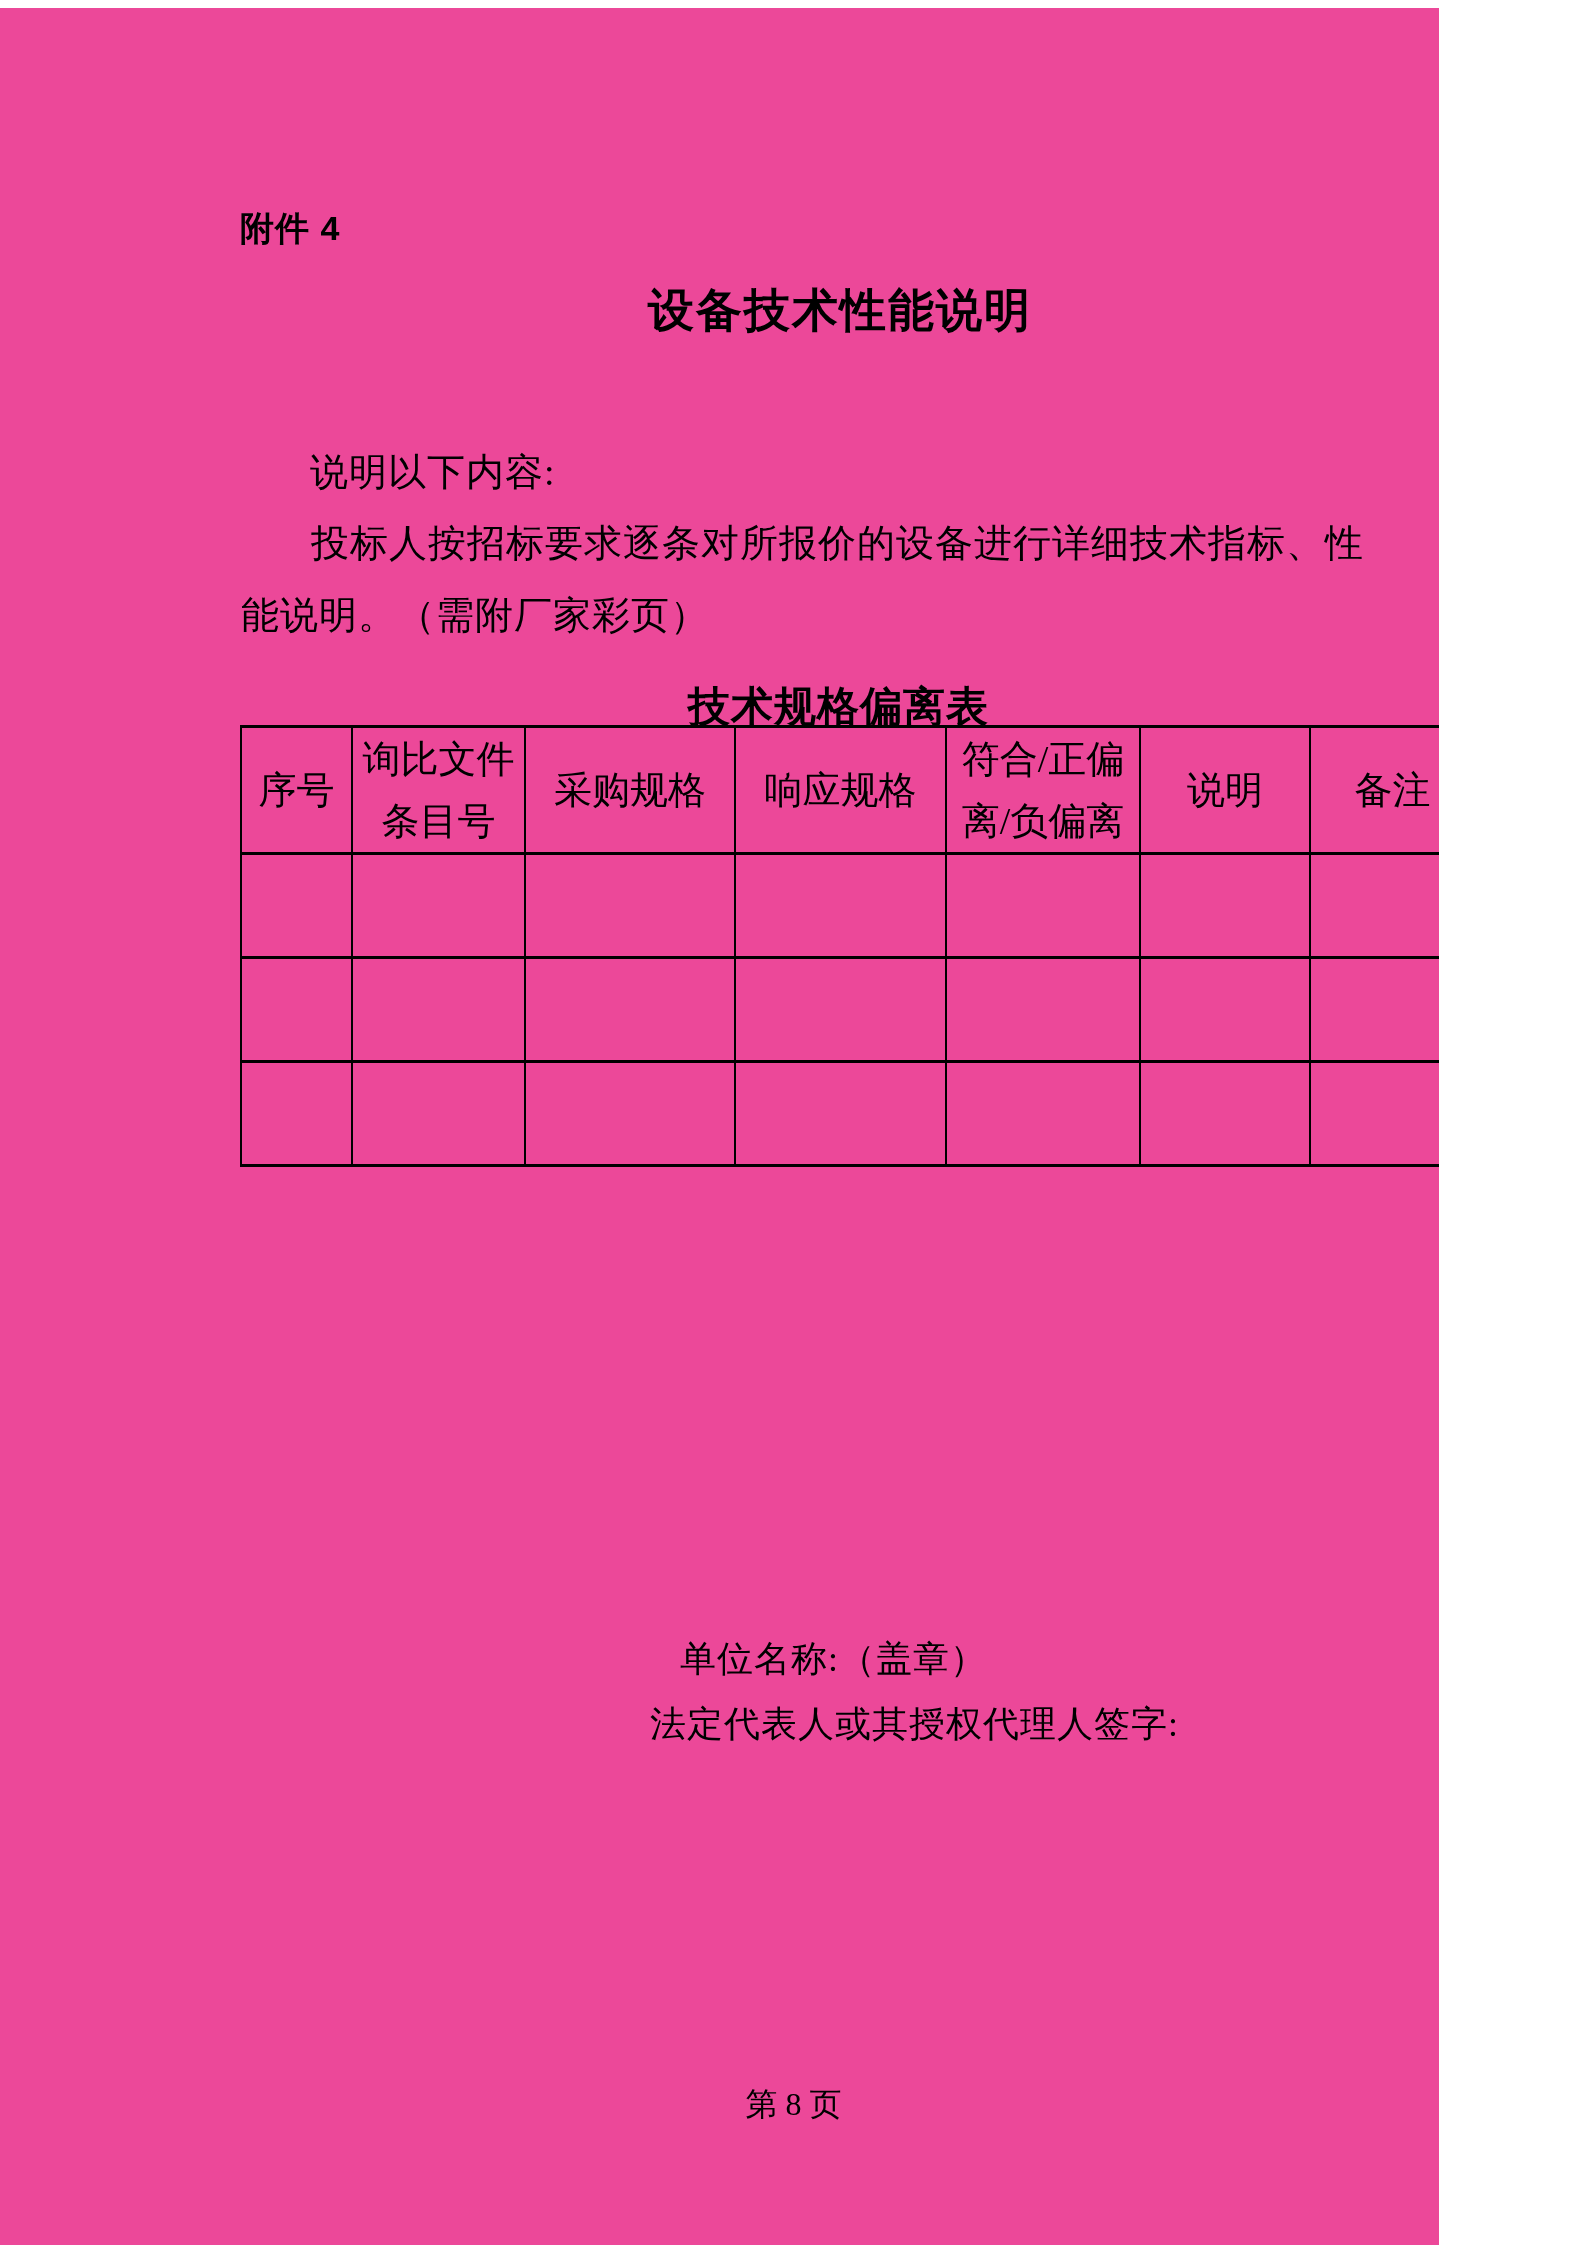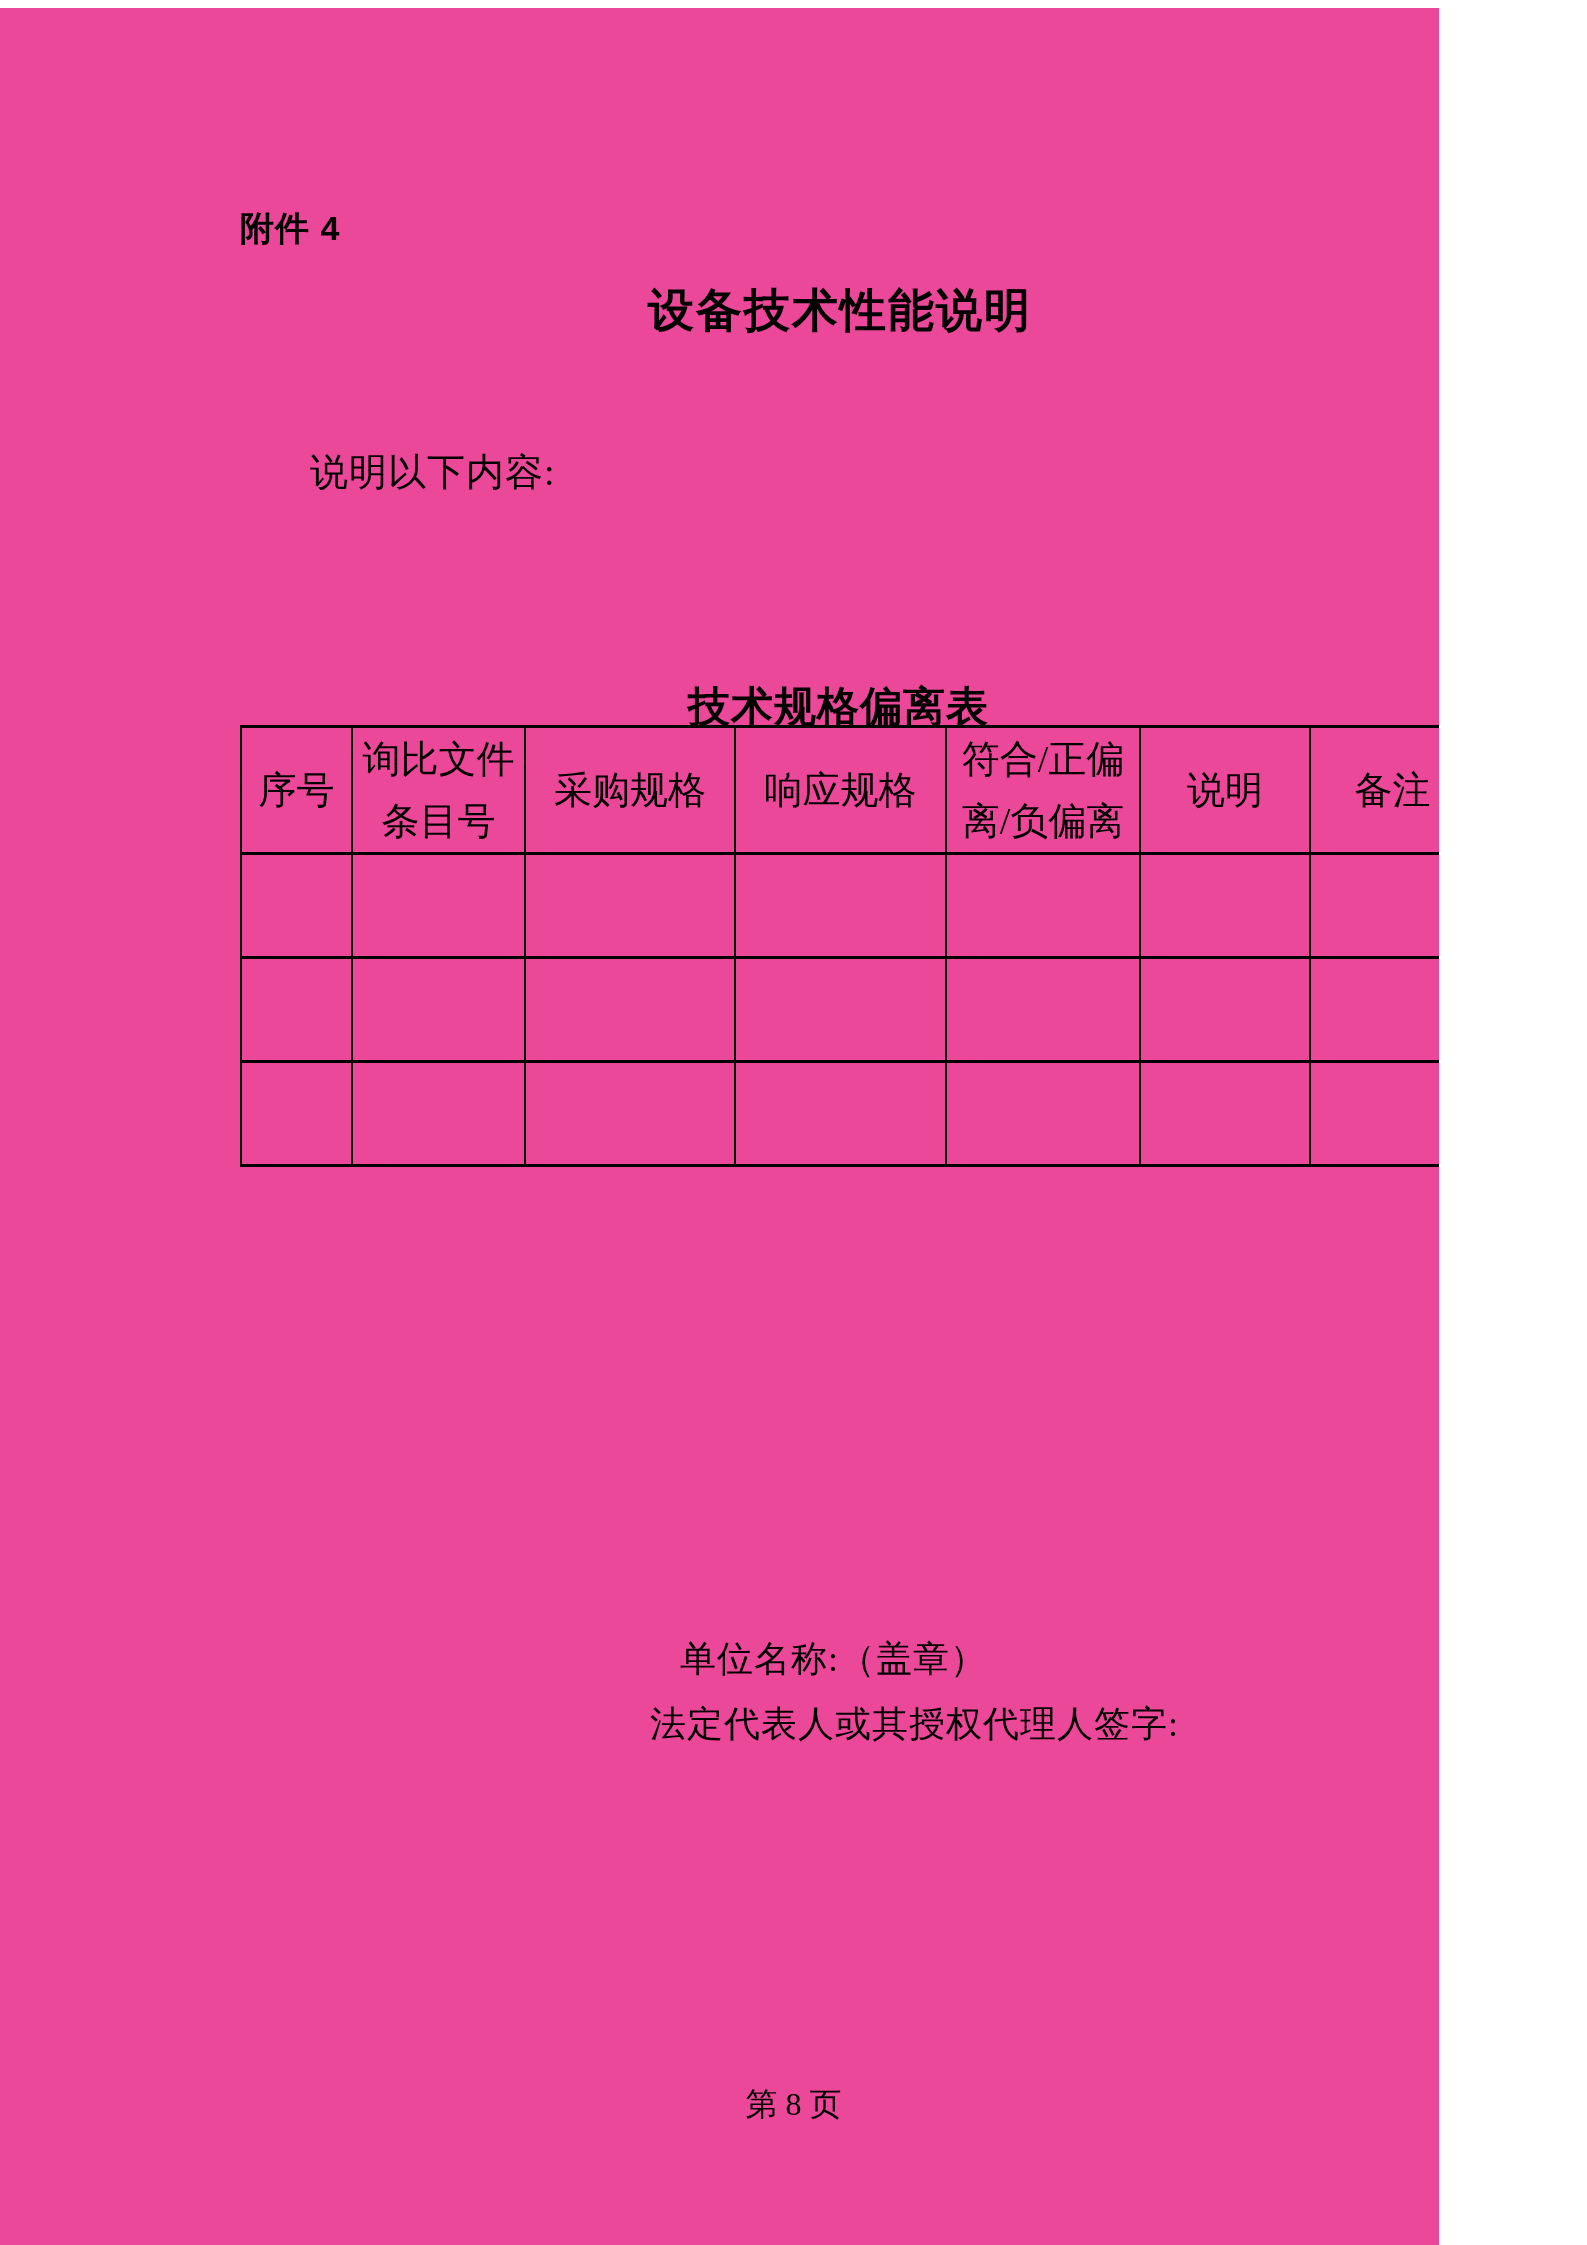--- a/index.html
+++ b/index.html
@@ -110,21 +110,23 @@
 <body>
 
 <div class="page">
 
   <div class="attachment-label">附件 4</div>
 
   <h1 class="doc-title">设备技术性能说明</h1>
 
   <p class="body-line intro">说明以下内容:</p>
 
+  <p class="body-line para-l1">投标人按招标要求逐条对所报价的设备进行详细技术指标、性</p>
 
+  <p class="body-line para-l2">能说明。（需附厂家彩页）</p>
 
   <h2 class="table-title">技术规格偏离表</h2>
 
   <table class="deviation">
     <colgroup>
       <col style="width:111px">
       <col style="width:173px">
       <col style="width:210px">
       <col style="width:211px">
       <col style="width:194px">

